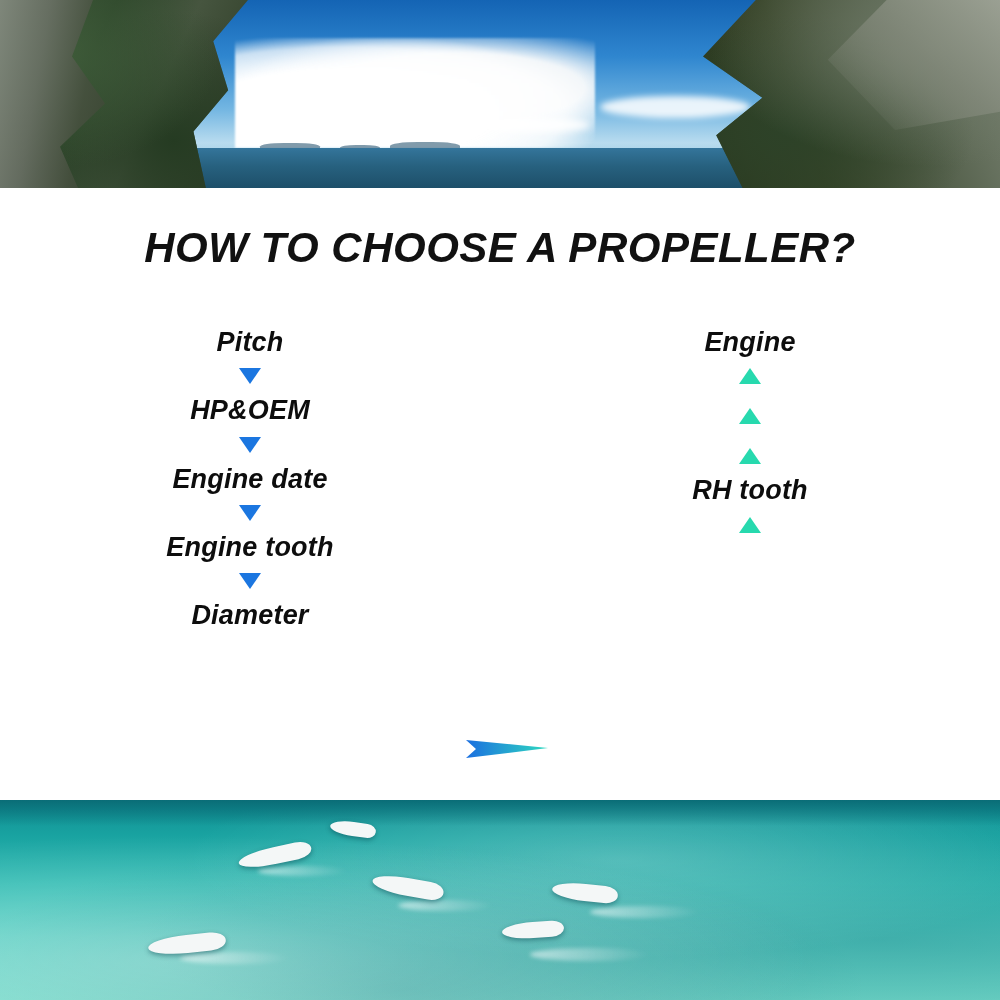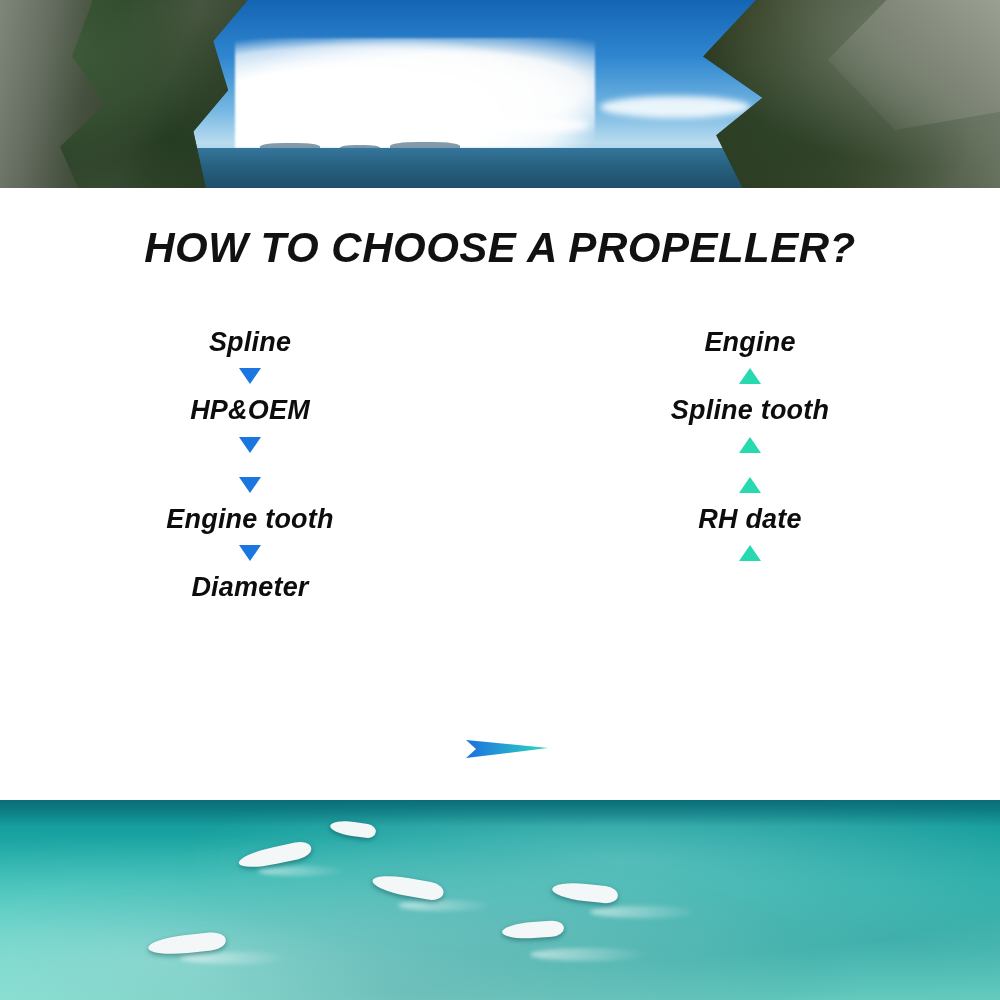--- a/index.html
+++ b/index.html
@@ -256,37 +256,37 @@
 
   </div>
 
   <div class="content">
 
     <div class="title">HOW TO CHOOSE A PROPELLER?</div>
 
     <div class="columns">
 
       <div class="col col-left">
-        <div class="node">Spline</div>
+        <div class="node">Pitch</div>
         <div class="arrow down"></div>
         <div class="node">HP&amp;OEM</div>
         <div class="arrow down"></div>
+        <div class="node">Engine date</div>
         <div class="arrow down"></div>
         <div class="node">Engine tooth</div>
         <div class="arrow down"></div>
         <div class="node">Diameter</div>
       </div>
 
       <div class="col col-right">
         <div class="node">Engine</div>
         <div class="arrow up"></div>
-        <div class="node">Spline tooth</div>
         <div class="arrow up"></div>
         <div class="arrow up"></div>
-        <div class="node">RH date</div>
+        <div class="node">RH tooth</div>
         <div class="arrow up"></div>
       </div>
 
     </div>
 
     <div class="center-arrow">
       <svg width="86" height="26" viewBox="0 0 86 26" xmlns="http://www.w3.org/2000/svg">
         <defs>
           <linearGradient id="cg" x1="0" y1="0" x2="1" y2="0">
             <stop offset="0%" stop-color="#1b6fe0"></stop>

